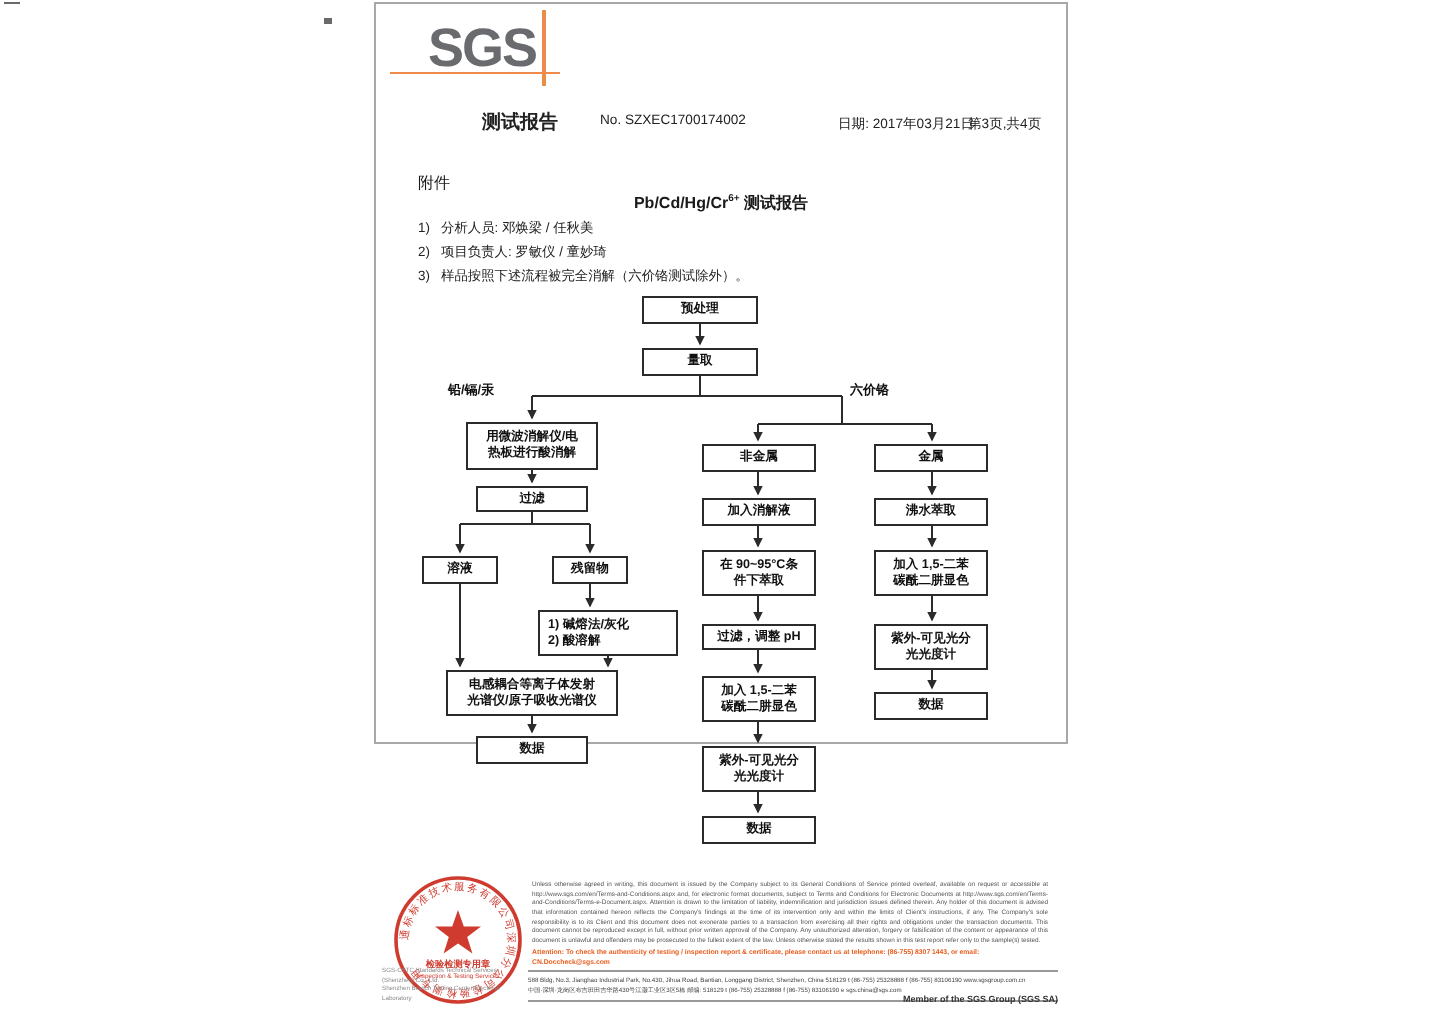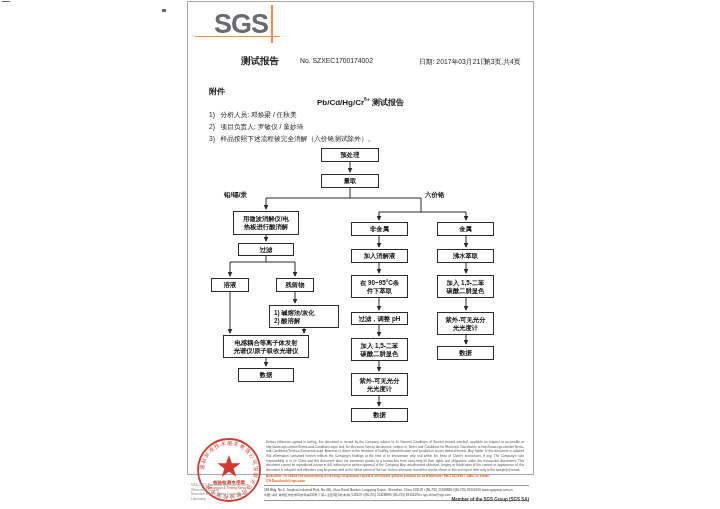--- a/index.html
+++ b/index.html
@@ -1,32 +1,32 @@
 <!DOCTYPE html>
 <html><head>
 <meta charset="utf-8">
 <style>
   html,body{margin:0;padding:0;}
   body{
     width:720px;height:509px;position:relative;background:#ffffff;overflow:hidden;
     font-family:"Liberation Sans","DejaVu Sans",sans-serif;color:#1a1a1a;
   }
   .page{
-    position:absolute;left:187px;top:1px;width:347px;height:474px;
+    position:absolute;left:187px;top:1px;width:347px;height:371px;
     background:#fff;border:1px solid #a8a8a8;box-sizing:border-box;
   }
   .abs{position:absolute;}
   
   .logo-text{font-size:27px;font-weight:bold;color:#6a6b6e;letter-spacing:-1px;line-height:1;}
   .crop-h{background:#ef8a4d;height:1.5px;}
   .crop-v{background:#ef8a4d;width:1.5px;}
   .report-title{font-size:9.5px;font-weight:bold;color:#222;}
   .hdr-meta{font-size:6.8px;color:#222;white-space:nowrap;}
   
-  .attach{font-size:8px;font-weight:bold;}
+  .attach{font-size:8px;font-weight:normal;}
   .flow-title{font-size:8px;font-weight:bold;text-align:center;width:100%;}
   .flow-title sup{font-size:5px;}
   .note{font-size:6.7px;line-height:11.5px;white-space:pre;color:#222;}
   
   .fc-box{
     position:absolute;border:1px solid #2b2b2b;background:#fff;box-sizing:border-box;
     display:flex;align-items:center;justify-content:center;text-align:center;
     font-size:6.3px;line-height:1.25;font-weight:600;color:#111;white-space:pre-line;
   }
   .fc-box.left-text{justify-content:flex-start;text-align:left;padding-left:4px;}

